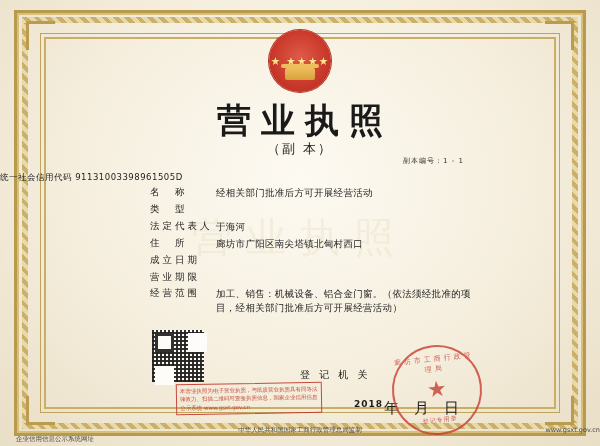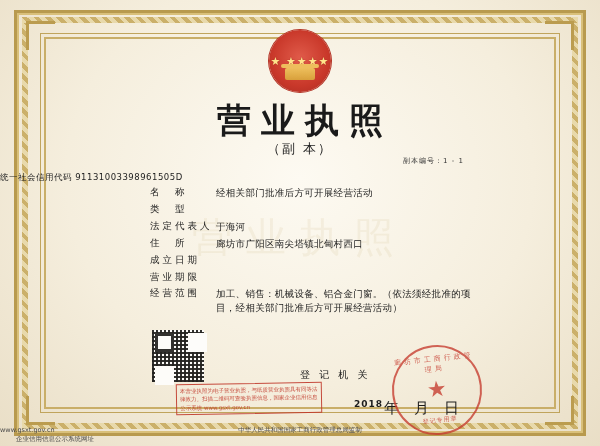--- a/index.html
+++ b/index.html
@@ -168,21 +168,21 @@
     position:absolute;left:0;right:0;bottom:8px;text-align:center;
     font-size:6px;color:#c63b2e;letter-spacing:1px;
   }
 
   
   .footer-left{
     position:absolute;left:16px;bottom:2px;
     font-size:6.5px;color:#4a4a4a;
   }
   .footer-center{
-    position:absolute;left:0;right:0;bottom:12px;text-align:left;
+    position:absolute;left:0;right:0;bottom:12px;text-align:right;
     font-size:6.5px;color:#4a4a4a;
   }
   .footer-right{
     position:absolute;left:0;right:0;bottom:11px;text-align:center;
     font-size:6.5px;color:#4a4a4a;
   }
   .watermark{
     position:absolute;left:0;right:0;top:210px;text-align:center;
     font-size:40px;color:rgba(190,160,90,.10);letter-spacing:14px;
     pointer-events:none;

